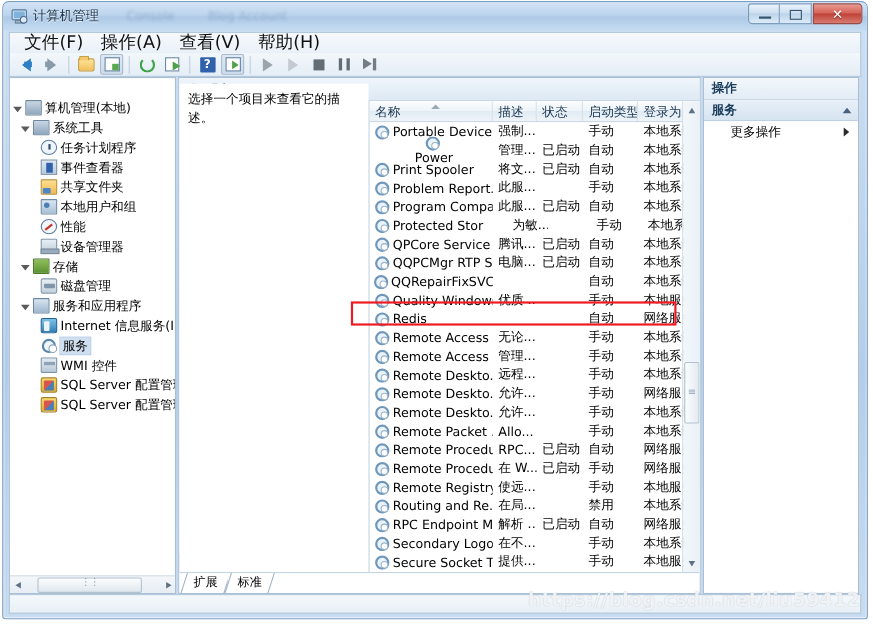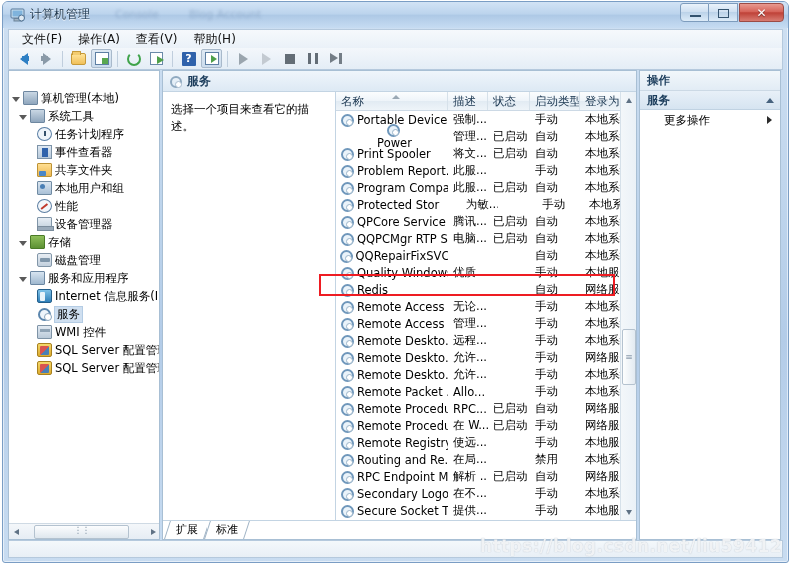--- a/index.html
+++ b/index.html
@@ -81,21 +81,21 @@
 
   
   .menubar {
     position: absolute; left: 5px; top: 27px;
     width: 775px; height: 19px;
     background: linear-gradient(to bottom,#f6f9fc 0%, #eaf1f8 100%);
     border: 1px solid #b5c9dd; border-bottom: none;
     display: flex; align-items: center; padding-left: 5px;
   }
   .menu-item {
-    font-size: 12px; color: #111; padding: 1px 8px; white-space: nowrap;
+    font-size: 16px; color: #111; padding: 1px 8px; white-space: nowrap;
   }
 
   
   .toolbar {
     position: absolute; left: 5px; top: 46px;
     width: 775px; height: 22px;
     background: linear-gradient(to bottom,#f3f7fb 0%, #e4edf6 100%);
     border: 1px solid #b5c9dd; border-top: none;
     display: flex; align-items: center; padding-left: 4px; gap: 2px;
   }
@@ -239,21 +239,21 @@
     background: linear-gradient(to bottom,#eff5fb,#dde9f4);
     border-bottom:1px solid #c3d4e3;
     display:flex; align-items:center; padding-left:6px;
   }
   .svc-header .hico { width:13px;height:13px;margin-right:5px;position:relative; }
   .svc-header .hico:before{content:"";position:absolute;left:1px;top:1px;width:8px;height:8px;border-radius:50%;border:2px solid #8fa9c0;}
   .svc-header .hico:after{content:"";position:absolute;right:0;bottom:0;width:5px;height:5px;border-radius:50%;border:1.5px solid #a8bccf;background:#fff;}
   .svc-header .htxt { font-size:12px;font-weight:bold;color:#1c3d5c; }
 
   .descpane {
-    position:absolute; left:0; top:24px; width:172px; height:428px;
+    position:absolute; left:0; top:5px; width:172px; height:428px;
     background:#fff; padding:6px 8px;
     font-size:11.5px; color:#000; line-height:1.5;
   }
 
   .listwrap {
     position:absolute; left:172px; top:21px;
     width:301px; height:428px;
     background:#fff;
     border-left:1px solid #c3d4e3;
     overflow:hidden;

